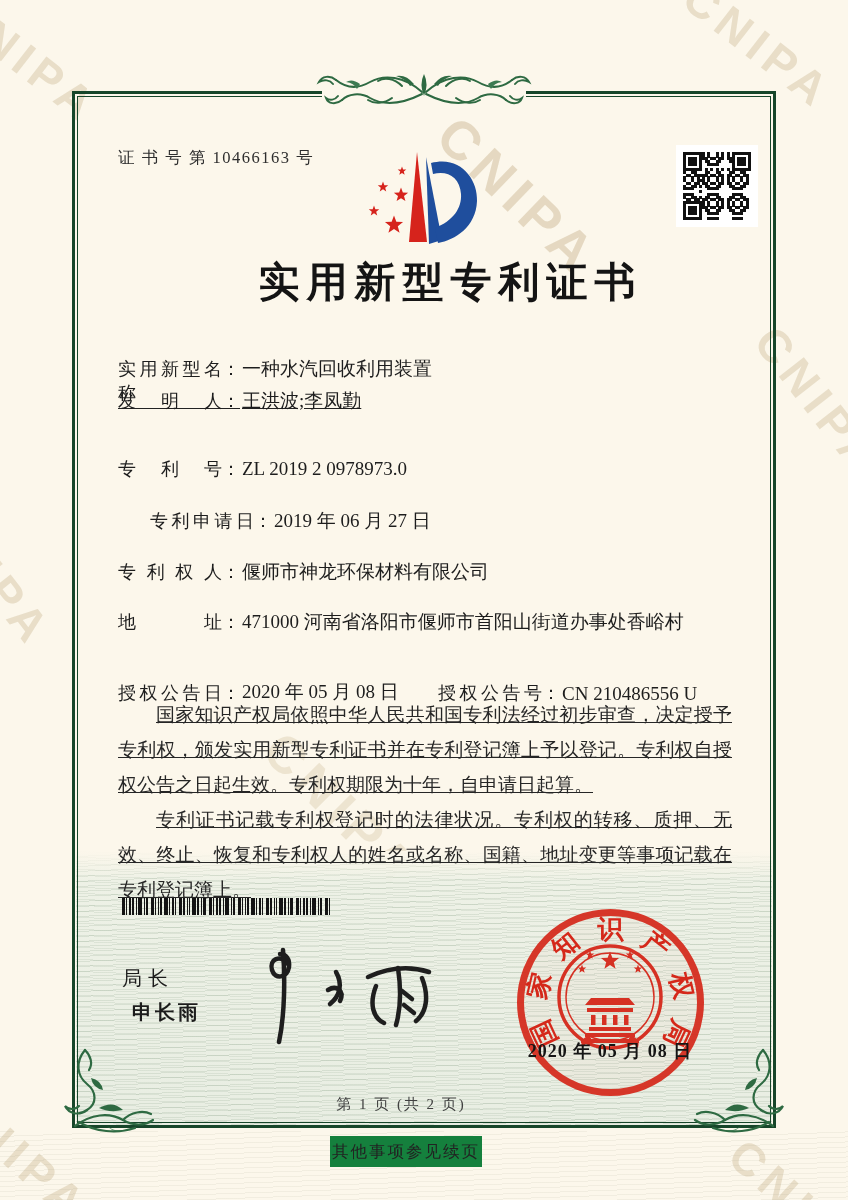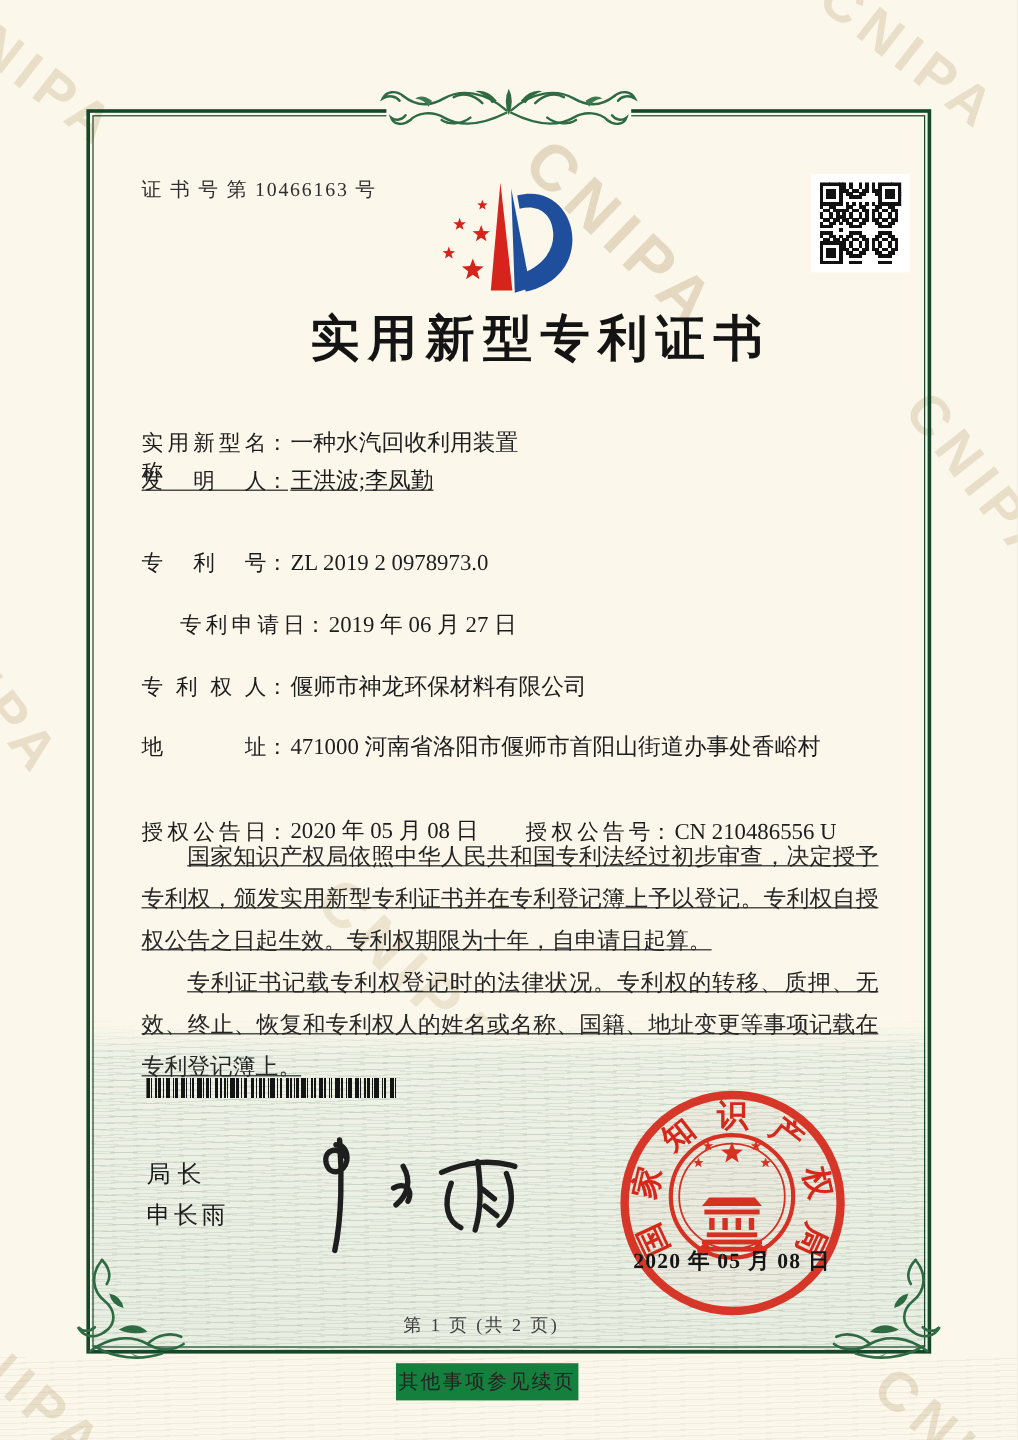--- a/index.html
+++ b/index.html
@@ -57,21 +57,21 @@
   }
   .row{position:absolute; left:118px; width:616px; display:flex; align-items:baseline; z-index:4;}
   .lbl{display:inline-block; width:104px; font-size:18px; text-align:justify; text-align-last:justify; color:#1d1d1d;}
   .colon{width:16px; font-size:18px; color:#1d1d1d;}
   .val{font-size:19px; color:#1d1d1d; padding-left:4px; white-space:nowrap;}
   .val-fixed{width:196px;}
   .paras{left:118px; top:697px; width:614px; z-index:4; font-size:19px; line-height:35px; color:#262626; text-align:justify;}
   .paras p{margin:0; text-indent:2em;text-decoration:underline;}
   .barcode{left:122px; top:898px; z-index:4;}
   .signer-title{left:122px; top:965px; font-size:20px; letter-spacing:6px; color:#1c1c1c; z-index:4;}
-  .signer-name{left:122px; top:999px; font-size:20px; letter-spacing:3px; color:#1c1c1c; z-index:4;}
+  .signer-name{left:132px; top:999px; font-size:20px; letter-spacing:3px; color:#1c1c1c; z-index:4;font-weight:bold;}
   .signature{left:250px; top:946px; z-index:4;}
   .seal{left:513px; top:905px; z-index:5;}
   .seal-date{
     left:527px; top:1039px; width:166px; text-align:center; z-index:6;
     font-size:18px; letter-spacing:1px; color:#151515; font-weight:bold;
   }
   .pageinfo{left:72px; width:658px; top:1095px; text-align:center; font-size:15px; letter-spacing:2px; color:#404040; z-index:4;}
   .footnote{
     left:330px; top:1136px; width:152px; height:31px; background:#15803d; z-index:4;
     display:flex; align-items:center; justify-content:center;

